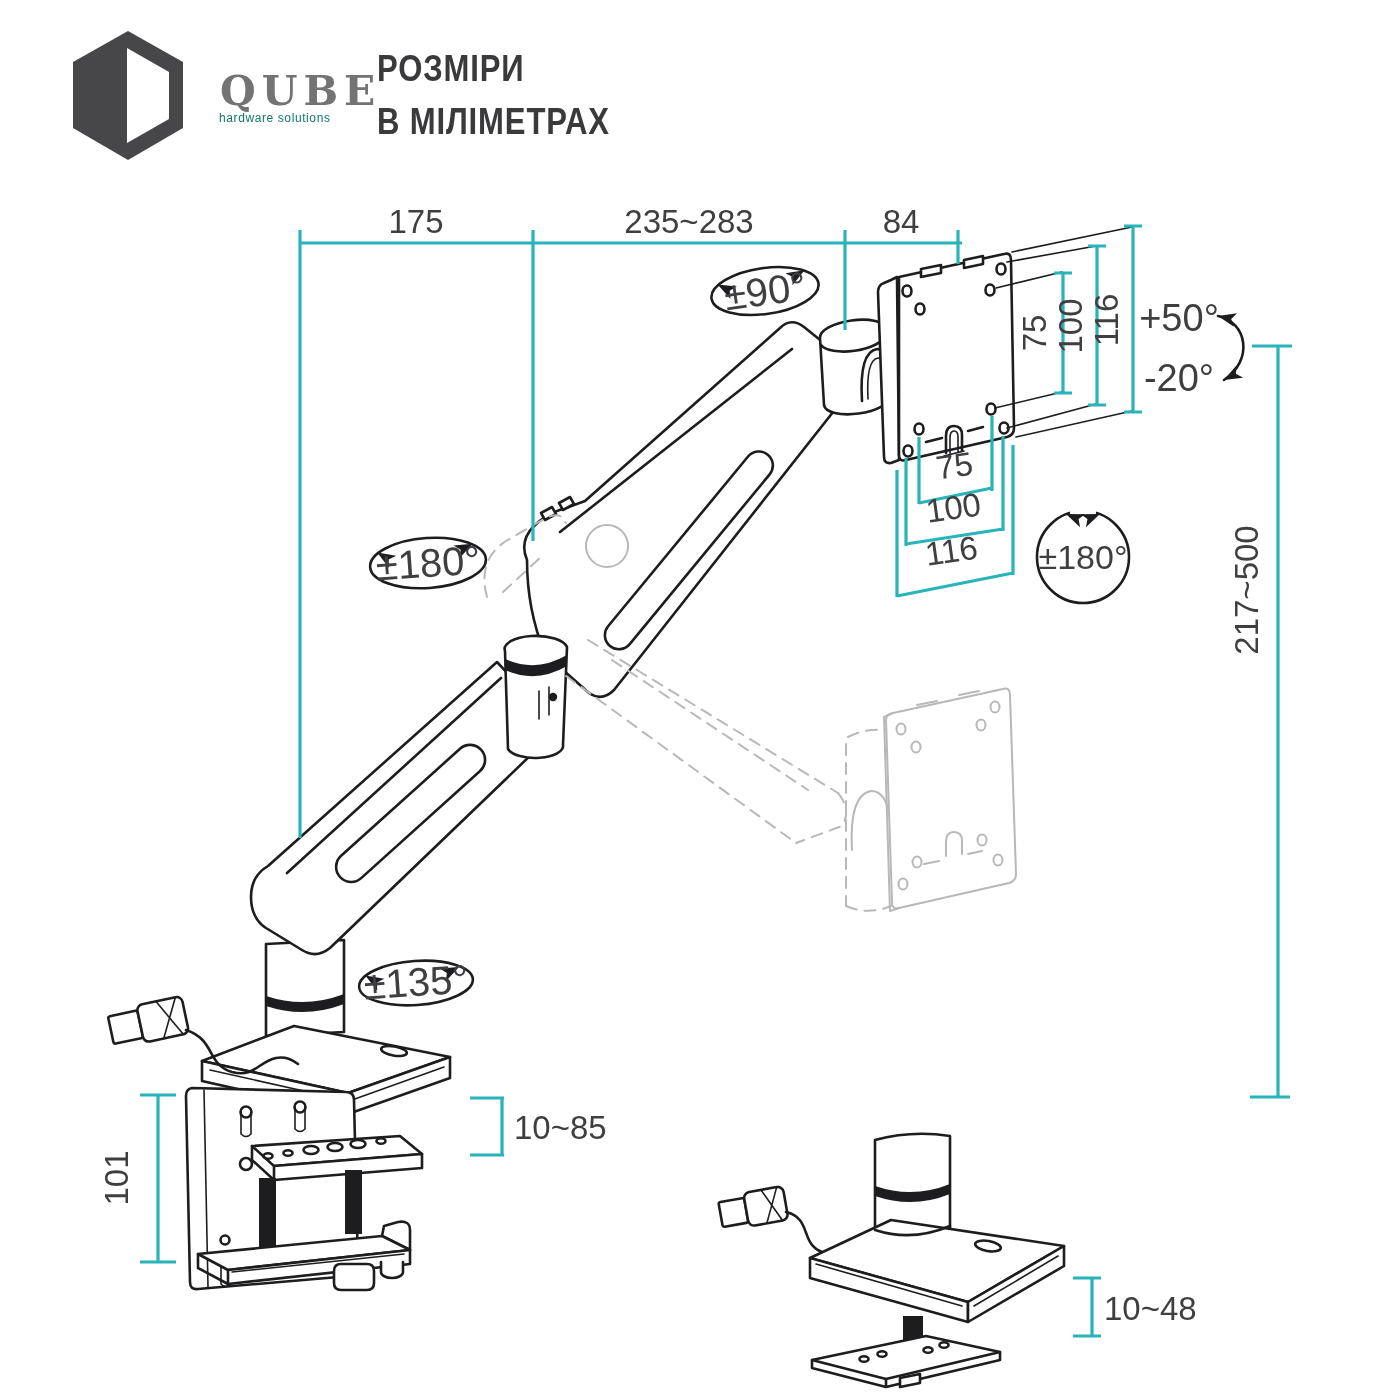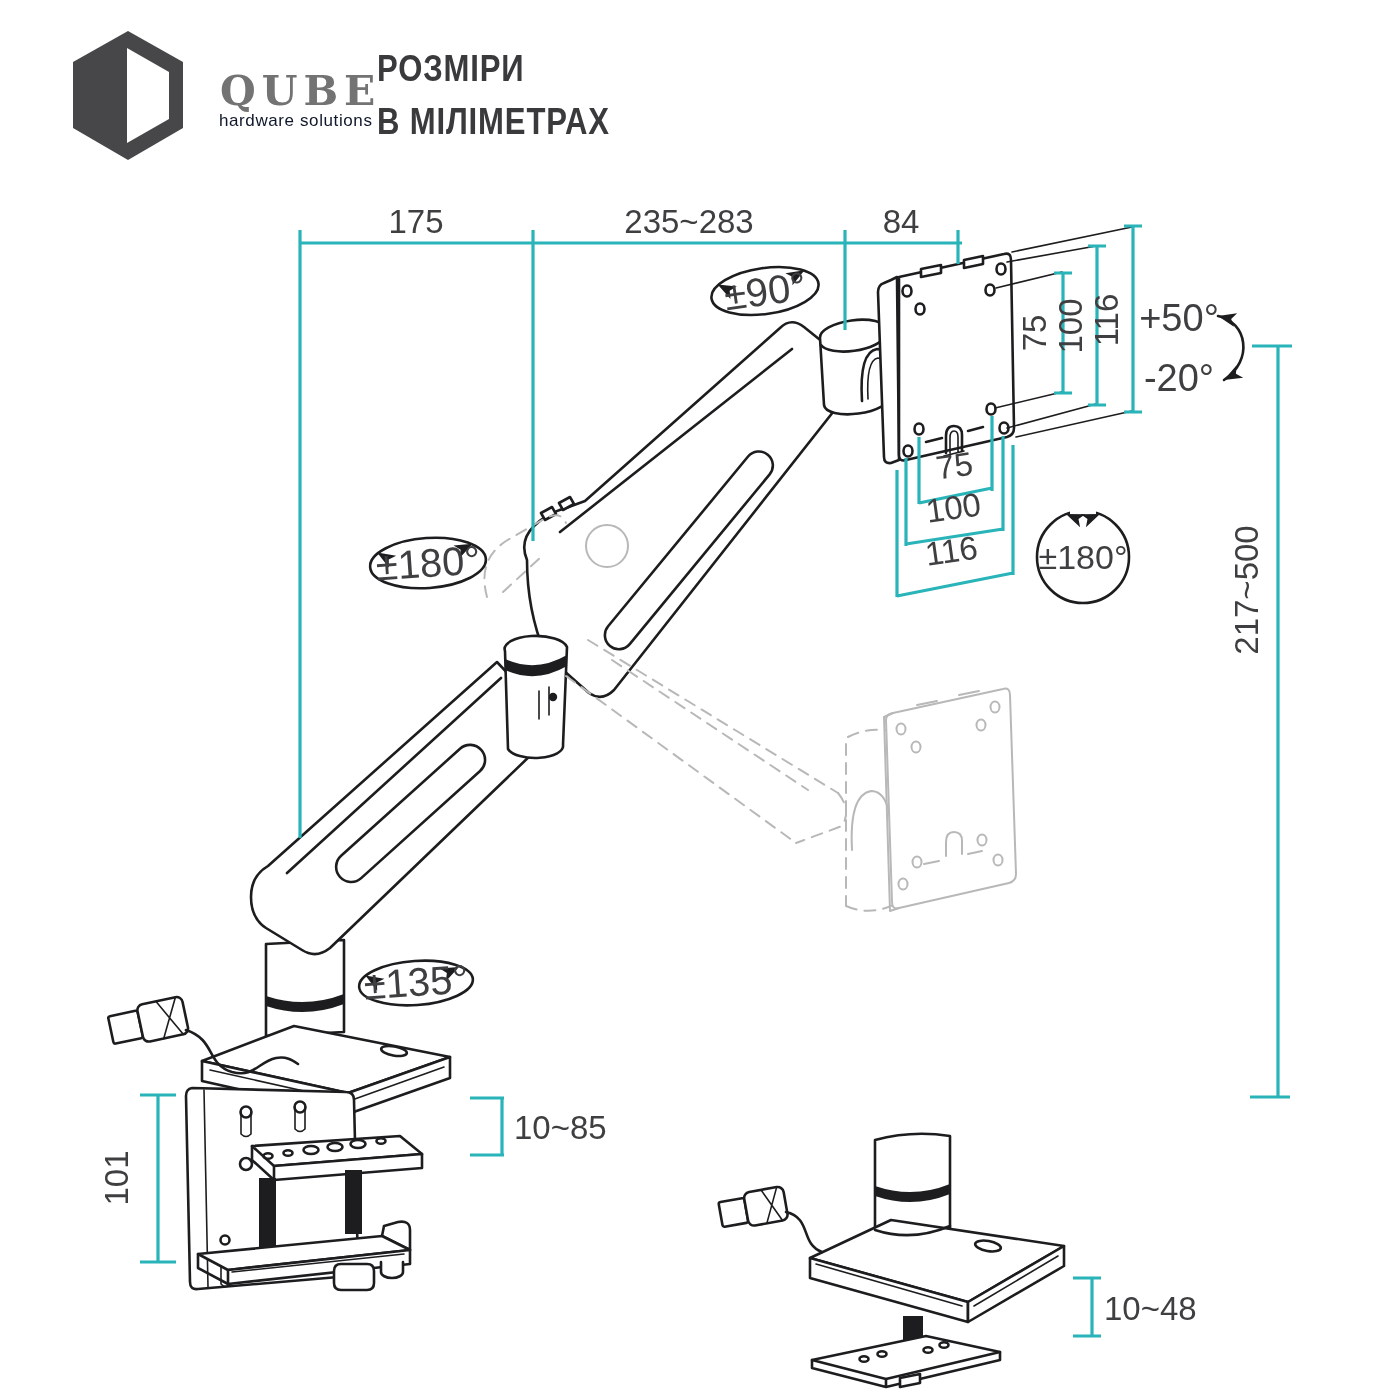--- a/index.html
+++ b/index.html
@@ -2,21 +2,21 @@
 <html><head>
 <meta charset="utf-8">
 <style>
   html,body{margin:0;padding:0;background:#ffffff;}
   .canvas{position:relative;width:1400px;height:1400px;background:#fff;overflow:hidden;
           font-family:"Liberation Sans",sans-serif;}
   .logo-svg{position:absolute;left:72px;top:30px;}
   .brand-name{position:absolute;left:220px;top:66px;font-family:"DejaVu Serif",serif;
               font-weight:700;font-size:41px;letter-spacing:6px;color:#737373;
               transform:scaleY(1.02);transform-origin:left top;}
-  .brand-tagline{position:absolute;left:219px;top:111px;font-size:17px;letter-spacing:.6px;color:#0f172a;}
+  .brand-tagline{position:absolute;left:219px;top:111px;font-size:12px;letter-spacing:.6px;color:#0f766e;}
   .doc-title{position:absolute;left:377px;top:50px;color:#3a3a3c;font-weight:700;
              transform:scaleX(.84);transform-origin:left top;}
   .doc-title .t1{font-size:37px;line-height:37px;letter-spacing:1px;}
   .doc-title .t2{font-size:37px;line-height:37px;letter-spacing:1px;margin-top:16px;}
   svg{position:absolute;left:0;top:0;}
   svg text{font-family:"Liberation Sans",sans-serif;fill:#3f3f41;}
   .dim{font-size:33px;font-weight:500;}
   .ang{font-size:40px;font-weight:500;}
   .ang-s{font-size:34px;font-weight:500;}
   .ln{stroke:#1d1d1f;stroke-width:2.6;fill:none;stroke-linecap:round;stroke-linejoin:round;}

